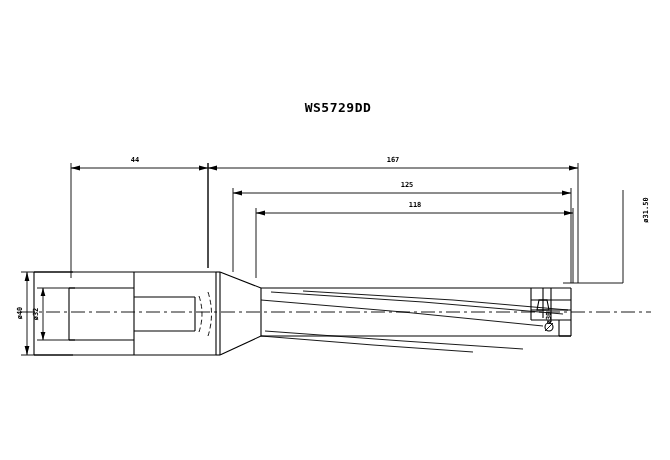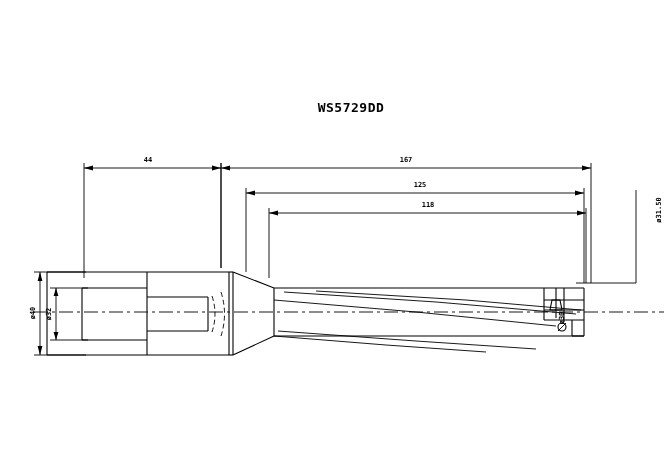--- a/index.html
+++ b/index.html
@@ -3,21 +3,21 @@
 <meta charset="utf-8">
 <style>
   html,body{margin:0;padding:0;background:#ffffff;}
   body{
     width:670px;height:460px;
     font-family:"DejaVu Sans Mono","Liberation Mono",monospace;
     color:#000;
     position:relative;
     overflow:hidden;
   }
-  #drawing-root{position:absolute;left:16px;top:0;width:618px;height:460px;}
+  #drawing-root{position:absolute;left:3px;top:0;width:618px;height:460px;}
   svg{display:block;}
   .ln{stroke:#000;fill:none;stroke-width:1.1;}
   .thin{stroke:#000;fill:none;stroke-width:0.9;}
   .dim{stroke:#000;fill:none;stroke-width:0.9;}
   .ext{stroke:#000;fill:none;stroke-width:0.9;}
   .ctr{stroke:#000;fill:none;stroke-width:0.9;stroke-dasharray:14 4 3 4;}
   .hid{stroke:#000;fill:none;stroke-width:0.9;stroke-dasharray:5 3;}
   .fill-k{fill:#000;stroke:none;}
   text{fill:#000;font-family:"DejaVu Sans Mono","Liberation Mono",monospace;}
   .title-t{font-size:13px;letter-spacing:0.5px;font-weight:bold;}

